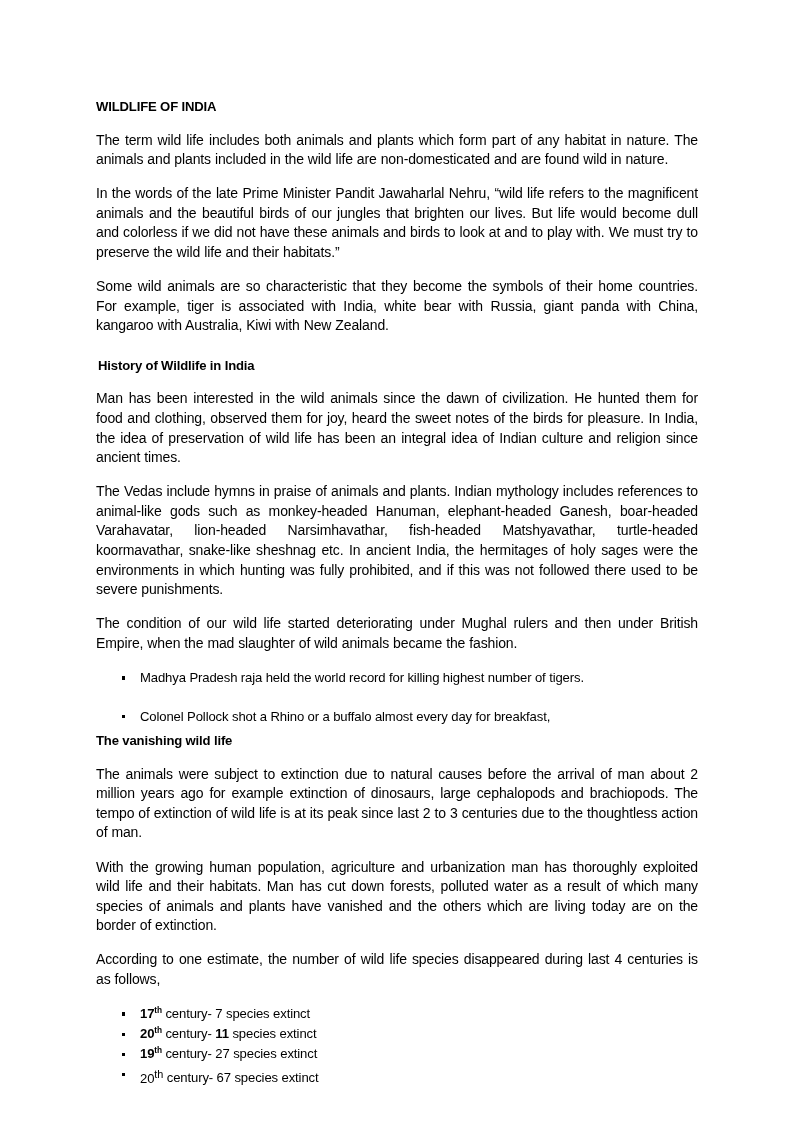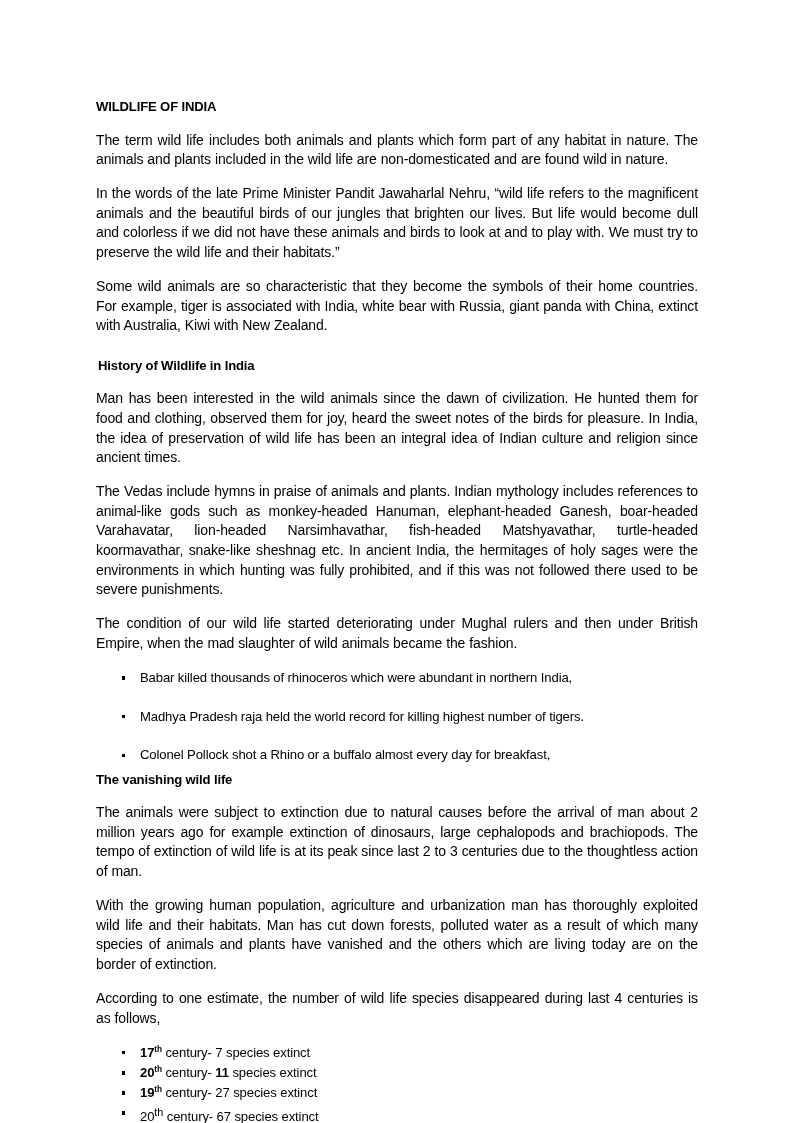--- a/index.html
+++ b/index.html
@@ -109,32 +109,31 @@
 
 <div class="page">
   <div class="doc">
 
     <h1 class="heading">WILDLIFE OF INDIA</h1>
 
     <p class="body">The term wild life includes both animals and plants which form part of any habitat in nature. The animals and plants included in the wild life are non-domesticated and are found wild in nature.</p>
 
     <p class="body"><span>In the words of the late Prime Minister Pandit Jawaharlal Nehru, </span><span class="quote-italic">“wild life refers to the magnificent animals and the beautiful birds of our jungles that brighten our lives. But life would become dull and colorless if we did not have these animals and birds to look at and to play with. We must try to preserve the wild life and their habitats.”</span></p>
 
-    <p class="body">Some wild animals are so characteristic that they become the symbols of their home countries. For example, tiger is associated with India, white bear with Russia, giant panda with China, extinct with Australia, Kiwi with New Zealand.</p>
+    <p class="body">Some wild animals are so characteristic that they become the symbols of their home countries. For example, tiger is associated with India, white bear with Russia, giant panda with China, kangaroo with Australia, Kiwi with New Zealand.</p>
 
     <h2 class="heading spaced"> History of Wildlife in India</h2>
 
     <p class="body">Man has been interested in the wild animals since the dawn of civilization. He hunted them for food and clothing, observed them for joy, heard the sweet notes of the birds for pleasure. In India, the idea of preservation of wild life has been an integral idea of Indian culture and religion since ancient times.</p>
 
     <p class="body">The Vedas include hymns in praise of animals and plants. Indian mythology includes references to animal-like gods such as monkey-headed Hanuman, elephant-headed Ganesh, boar-headed Varahavatar, lion-headed Narsimhavathar, fish-headed Matshyavathar, turtle-headed koormavathar, snake-like sheshnag etc. In ancient India, the hermitages of holy sages were the environments in which hunting was fully prohibited, and if this was not followed there used to be severe punishments.</p>
 
     <p class="body">The condition of our wild life started deteriorating under Mughal rulers and then under British Empire, when the mad slaughter of wild animals became the fashion.</p>
 
     <ul class="bullets list-wide">
-      <li>Babar killed thousands of rhinoceros which were abundant in northern India,</li>
       <li>Madhya Pradesh raja held the world record for killing highest number of tigers.</li>
       <li>Colonel Pollock shot a Rhino or a buffalo almost every day for breakfast,</li>
     </ul>
 
     <div class="sec-gap"></div>
 
     <h2 class="heading">The vanishing wild life</h2>
 
     <p class="body">The animals were subject to extinction due to natural causes before the arrival of man about 2 million years ago for example extinction of dinosaurs, large cephalopods and brachiopods. The tempo of extinction of wild life is at its peak since last 2 to 3 centuries due to the thoughtless action of man.</p>
 

